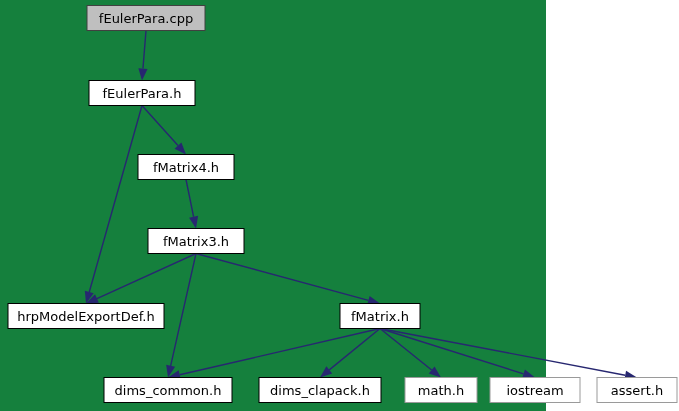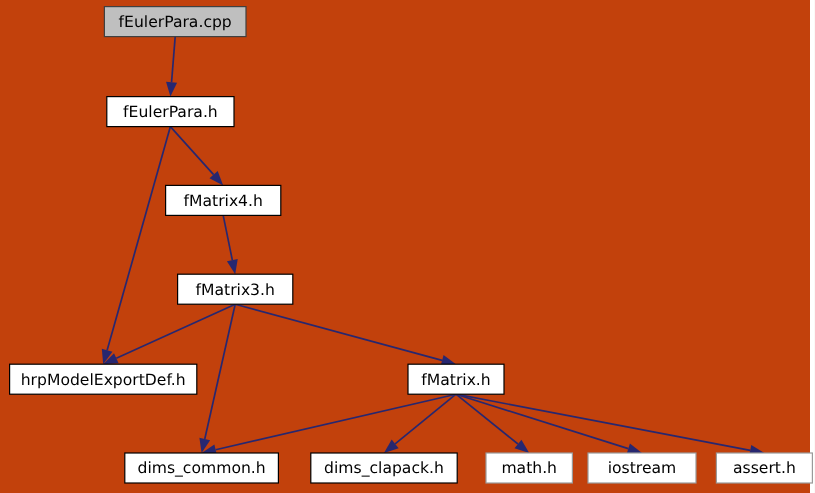--- a/index.html
+++ b/index.html
@@ -8,23 +8,23 @@
     background: #ffffff;
   }
   body {
     width: 679px;
     height: 411px;
     overflow: hidden;
     font-family: "DejaVu Sans", sans-serif;
   }
   #graph-root {
     position: relative;
-    width: 675px;
+    width: 546px;
     height: 411px;
-    background: #c2410c;
+    background: #15803d;
   }
   svg.graph-canvas {
     position: absolute;
     left: 0;
     top: 0;
     width: 679px;
     height: 411px;
     display: block;
   }
   .node-label {

